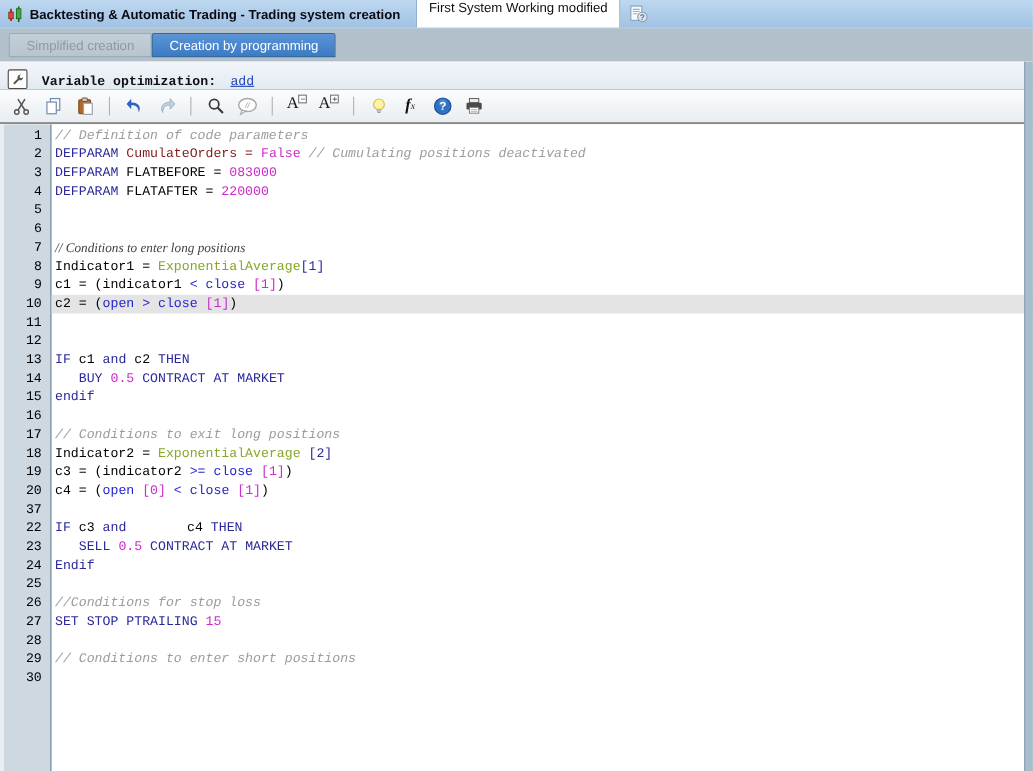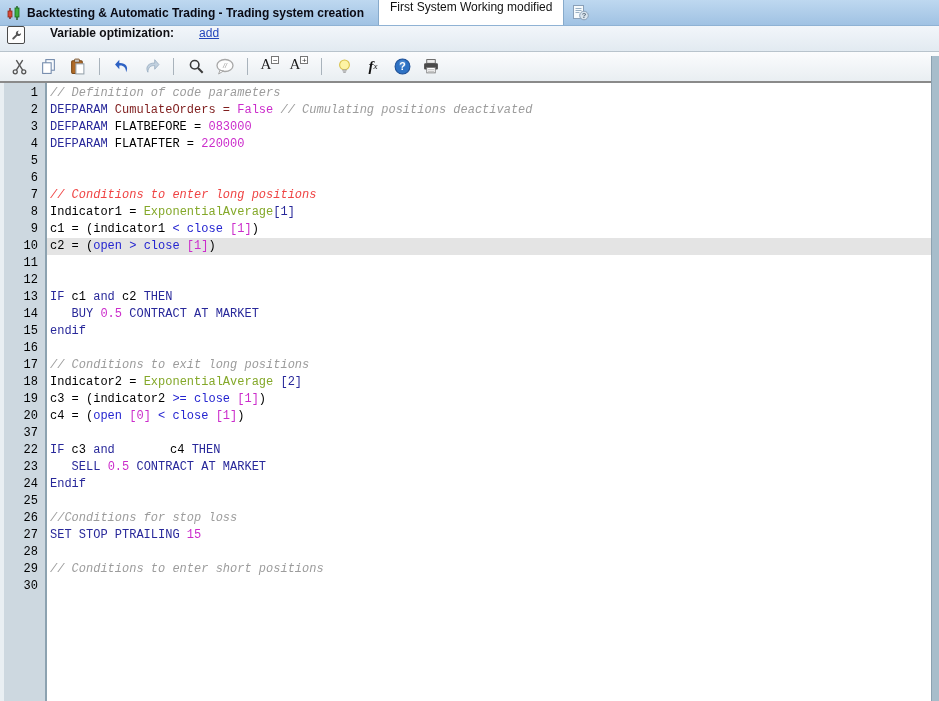--- a/index.html
+++ b/index.html
@@ -27,22 +27,22 @@
   }
   .ctab {
     height:22px; display:flex; align-items:center; padding:0 15px; font-size:12px;
     border-radius:2px 2px 0 0; cursor:default; white-space:nowrap;
   }
   .ctab.inactive { background:linear-gradient(#c3cfd9, #b7c5cf); border:1px solid #9dabb6; color:#8d99a3; }
   .ctab.active { background:linear-gradient(#5a95d7, #3c7ac4); border:1px solid #33679f; color:#fff; }
 
   
   .varopt {
-    height:26px; flex:0 0 26px; display:flex; align-items:flex-start; gap:25px; padding-left:7px;
-    background:linear-gradient(#f2f6fa, #e2eaf1); border-bottom:1px solid #b8c3cc;
+    height:26px; flex:0 0 26px; display:flex; align-items:flex-end; gap:13px; padding-left:7px;
+    background:linear-gradient(#f2f6fa, #e2eaf1); border-bottom:1px solid #b8c3cc;font-family:Liberation Mono, monospace;
   }
   .wrench-box {
     width:18px; height:18px; background:#fdfdfd; border:1px solid #4a4a4a; border-radius:2px;
     display:flex; align-items:center; justify-content:center;
   }
   .varopt-label { font-size:12px; font-weight:bold; color:#101014; }
   .varopt-add { font-size:12px; color:#2244bb; text-decoration:underline; cursor:pointer; }
 
   
   .toolbar {
@@ -101,20 +101,28 @@
         <rect x="2.5" y="1.5" width="10" height="13" fill="#f6fafc" stroke="#8aa0b8"></rect>
         <line x1="4.5" y1="4.5" x2="10.5" y2="4.5" stroke="#9ab0c4"></line>
         <line x1="4.5" y1="6.5" x2="10.5" y2="6.5" stroke="#9ab0c4"></line>
         <line x1="4.5" y1="8.5" x2="8.5" y2="8.5" stroke="#9ab0c4"></line>
         <circle cx="13" cy="11.5" r="4.3" fill="#d9e4ee" stroke="#8aa0b8"></circle>
         <text x="13" y="14.3" text-anchor="middle" font-size="7.5" font-weight="bold" fill="#5a6a7a">?</text>
       </svg>
     </span>
   </div>
 
+  <div class="tabrow">
+    <div class="ctab inactive">
+      <span>Simplified creation</span>
+    </div>
+    <div class="ctab active">
+      <span>Creation by programming</span>
+    </div>
+  </div>
 
   <div class="varopt">
     <span class="wrench-box">
       <svg width="13" height="13" viewBox="0 0 16 16">
         <path d="M13.6 4.8 A3.4 3.4 0 0 1 9 8.4 L4.6 12.8 A1.15 1.15 0 0 1 3 11.2 L7.4 6.8 A3.4 3.4 0 0 1 11 2.2 L9.6 3.7 L10 5.8 L12.2 6.2 Z" fill="#555"></path>
       </svg>
     </span>
     <span class="varopt-label">Variable optimization:</span>
     <a class="varopt-add">add</a>
   </div>
@@ -227,21 +235,21 @@
         <div class="code-row">
           <span class="ln">5</span>
           <span class="code"></span>
         </div>
         <div class="code-row">
           <span class="ln">6</span>
           <span class="code"></span>
         </div>
         <div class="code-row">
           <span class="ln">7</span>
-          <span class="code"><span class="tk-c" style="color: #ef4444;">// Conditions to enter long positions</span></span>
+          <span class="code"><span class="tk-c" style="color: #404040; font-family: Liberation Serif, serif;">// Conditions to enter long positions</span></span>
         </div>
         <div class="code-row">
           <span class="ln">8</span>
           <span class="code"><span class="tk-d" style="color: rgb(0, 0, 0);">Indicator1 = </span><span class="tk-g" style="color: rgb(132, 168, 41);">ExponentialAverage</span><span class="tk-k" style="color: rgb(40, 40, 154);">[1]</span></span>
         </div>
         <div class="code-row">
           <span class="ln">9</span>
           <span class="code"><span class="tk-d" style="color: rgb(0, 0, 0);">c1 = (indicator1 </span><span class="tk-b" style="color: rgb(36, 36, 208);">&lt;</span><span class="tk-d" style="color: rgb(0, 0, 0);"> </span><span class="tk-b" style="color: rgb(36, 36, 208);">close</span><span class="tk-d" style="color: rgb(0, 0, 0);"> </span><span class="tk-m" style="color: rgb(203, 44, 203);">[1]</span><span class="tk-d" style="color: rgb(0, 0, 0);">)</span></span>
         </div>
         <div class="code-row hl">

